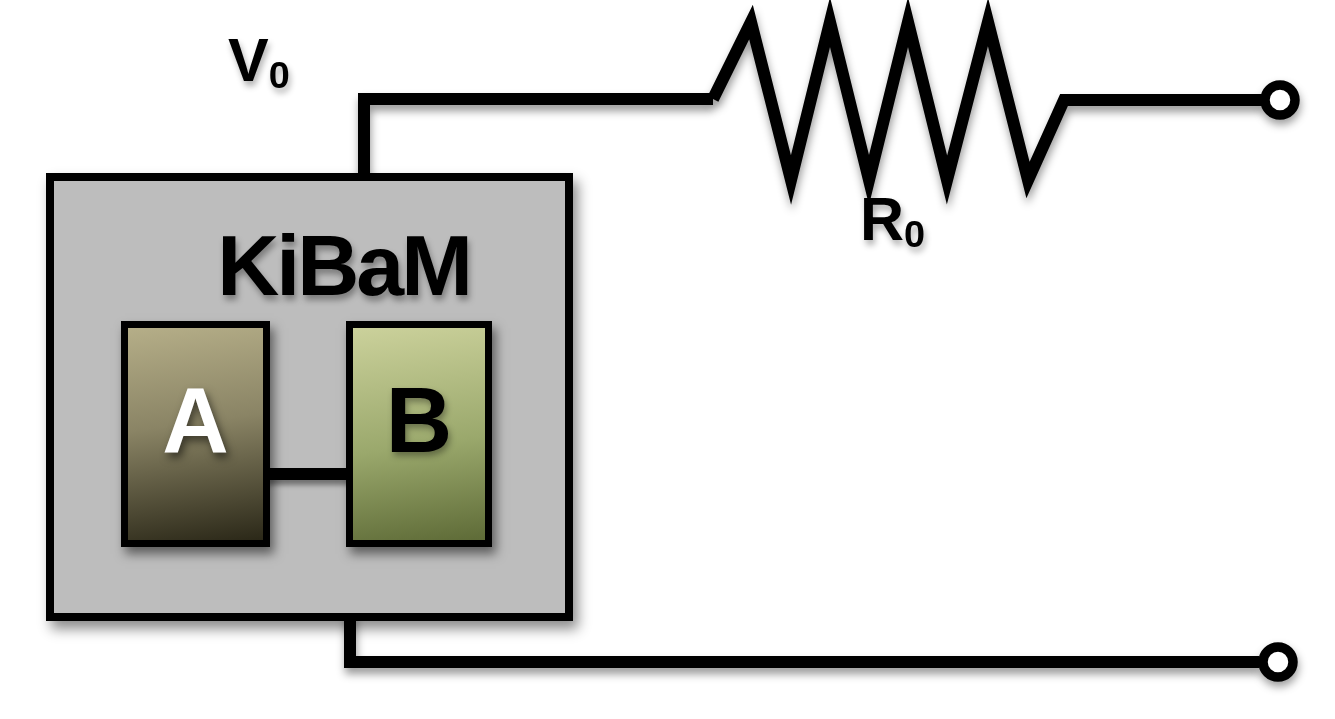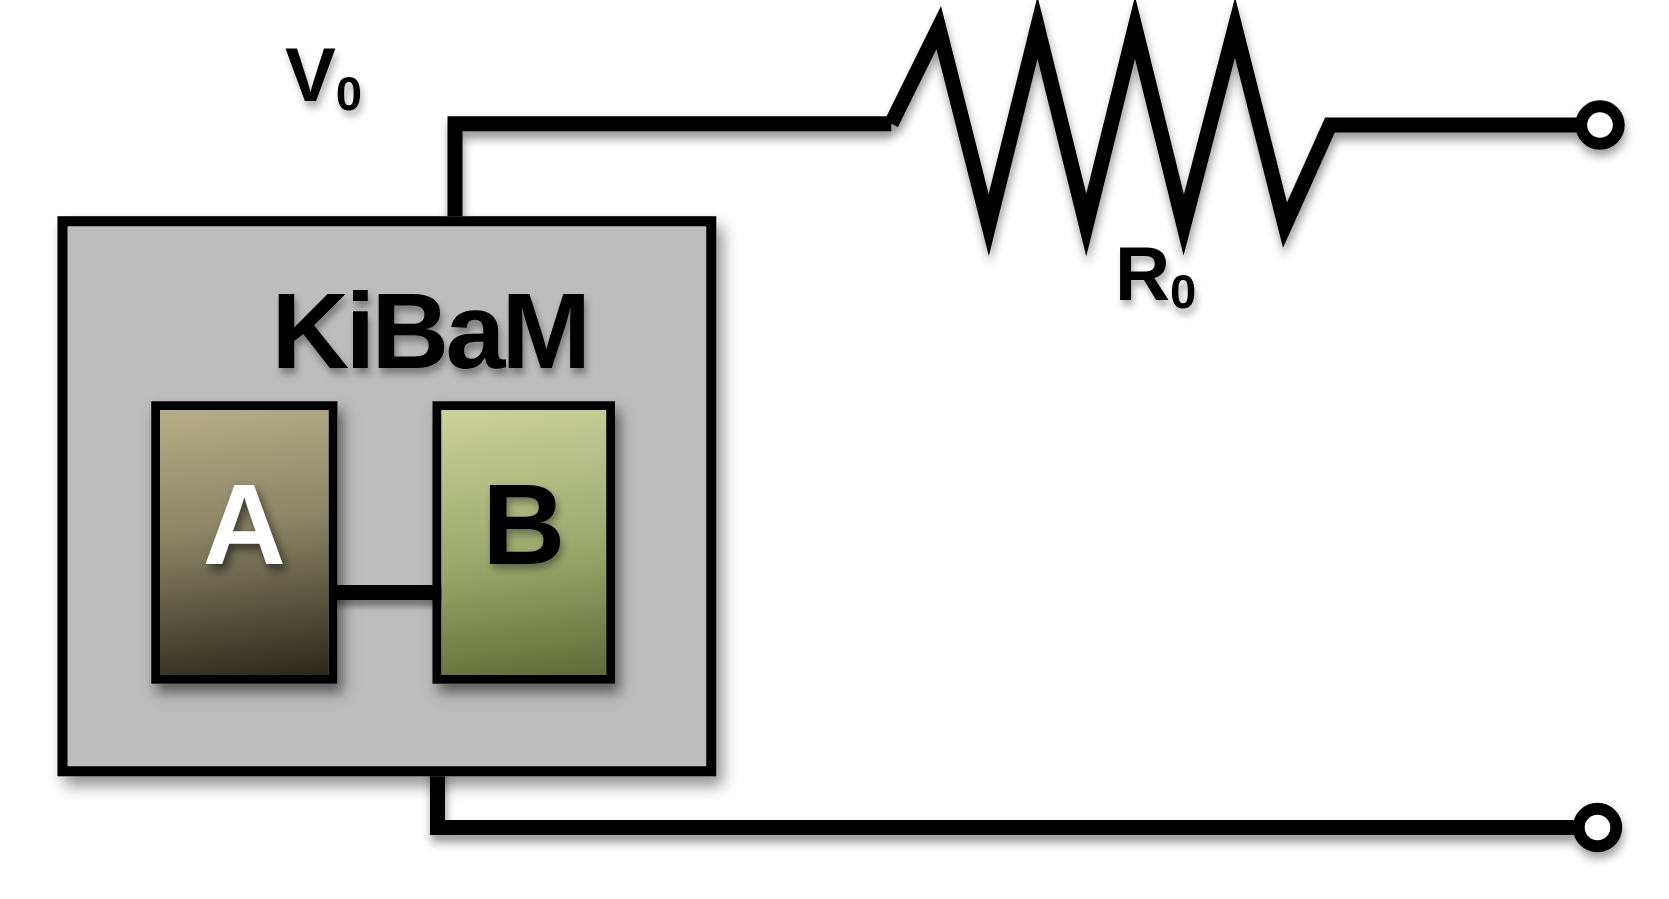--- a/index.html
+++ b/index.html
@@ -116,21 +116,21 @@
     color: #000;
     text-shadow: 2px 5px 6px rgba(0,0,0,0.30);
     white-space: nowrap;
   }
   .annot sub {
     font-size: 0.62em;
     line-height: 0;
     vertical-align: -0.18em;
   }
   .v0-label { left: 228px; top: 30px; }
-  .r0-label { left: 860px; top: 189px; margin-left: 32px; }
+  .r0-label { left: 860px; top: 189px; }
 </style>
 </head>
 <body>
 
 <div class="stage">
 
   <svg class="wires" viewBox="0 0 1335 719">
 
     <path d="M 364 182 L 364 99 L 713 99"></path>
     <path d="M 713 99 L 751 22 L 791 180 L 830 22 L 869 180 L 908 22 L 947 180 L 988 22 L 1028 180 L 1064 100 L 1262 100"></path>

